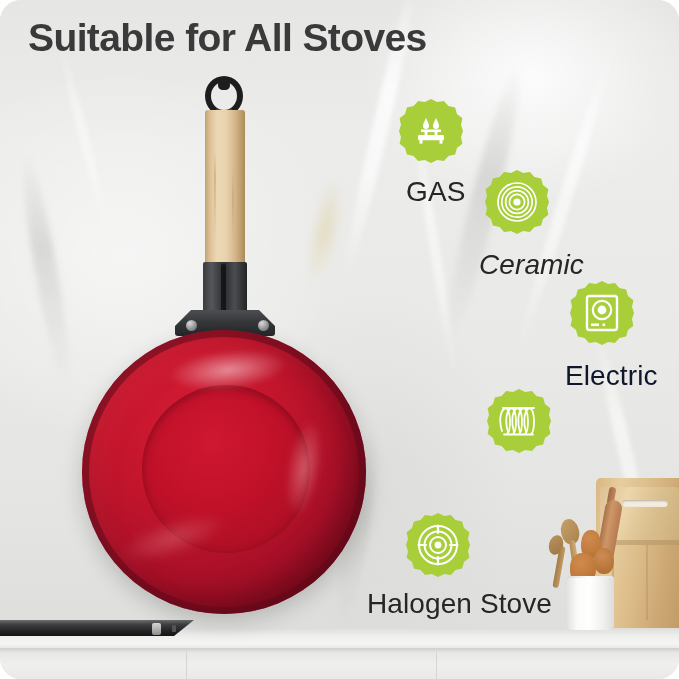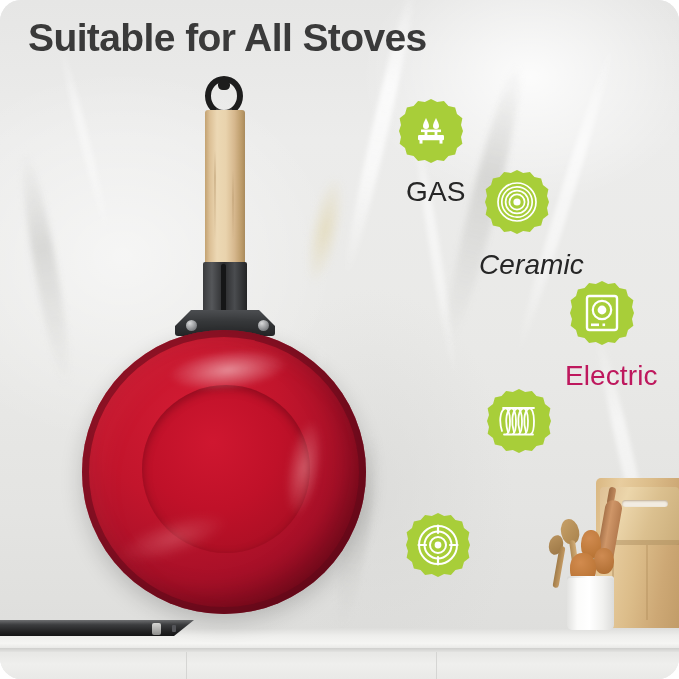--- a/index.html
+++ b/index.html
@@ -552,21 +552,21 @@
     <div class="badge-icon">
       <svg width="38" height="40" viewBox="0 0 38 40" aria-hidden="true">
         <rect x="4" y="3" width="30" height="34" rx="2.5" fill="none" stroke="#ffffff" stroke-width="2.4"></rect>
         <circle cx="19" cy="17" r="9.2" fill="none" stroke="#ffffff" stroke-width="2.2"></circle>
         <circle cx="19" cy="17" r="4.4" fill="#ffffff"></circle>
         <rect x="8" y="30.5" width="8" height="2.6" fill="#ffffff"></rect>
         <rect x="19.5" y="30.5" width="2.6" height="2.6" fill="#ffffff"></rect>
       </svg>
     </div>
   </div>
-  <div class="badge-label" id="label-electric" style="color: #be185d;">Electric</div>
+  <div class="badge-label" id="label-electric" style="color: #0f172a;">Electric</div>
 
   <div class="badge" id="badge-induction">
     <div class="badge-shape" style="background: rgb(168, 206, 57);"></div>
     <div class="badge-icon">
       <svg width="44" height="34" viewBox="0 0 44 34" aria-hidden="true">
         <g fill="none" stroke="#ffffff" stroke-width="1.8" stroke-linecap="round">
           <path d="M5 27 C2 18 3 8 7 5 C11 2 13 10 13 17 C13 24 12 29 10 30"></path>
           <path d="M11 28 C8 19 9 8 13 5 C17 2 19 10 19 17 C19 24 18 29 16 30"></path>
           <path d="M17 28 C14 19 15 8 19 5 C23 2 25 10 25 17 C25 24 24 29 22 30"></path>
           <path d="M23 28 C20 19 21 8 25 5 C29 2 31 10 31 17 C31 24 30 29 28 30"></path>
@@ -590,14 +590,15 @@
         <circle cx="21" cy="21" r="3.4" fill="#ffffff"></circle>
         <g stroke="#ffffff" stroke-width="2.2" stroke-linecap="round">
           <line x1="21" y1="1.5" x2="21" y2="9"></line>
           <line x1="21" y1="33" x2="21" y2="40.5"></line>
           <line x1="1.5" y1="21" x2="9" y2="21"></line>
           <line x1="33" y1="21" x2="40.5" y2="21"></line>
         </g>
       </svg>
     </div>
   </div>
+  <div class="badge-label" id="label-halogen" style="color: rgb(38, 38, 38);">Halogen Stove</div>
 
 </div>
 
 </body></html>

